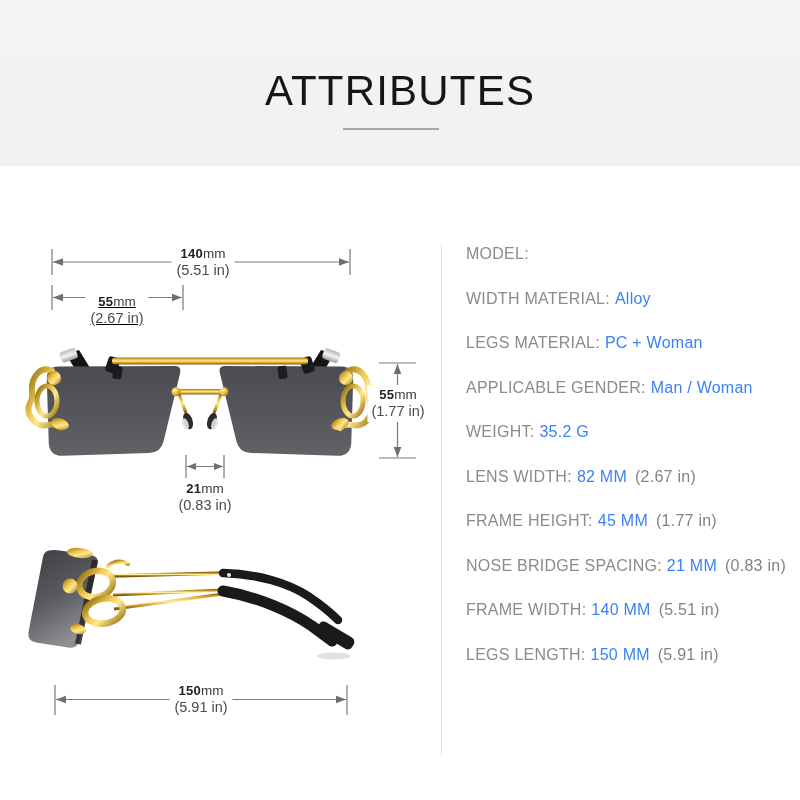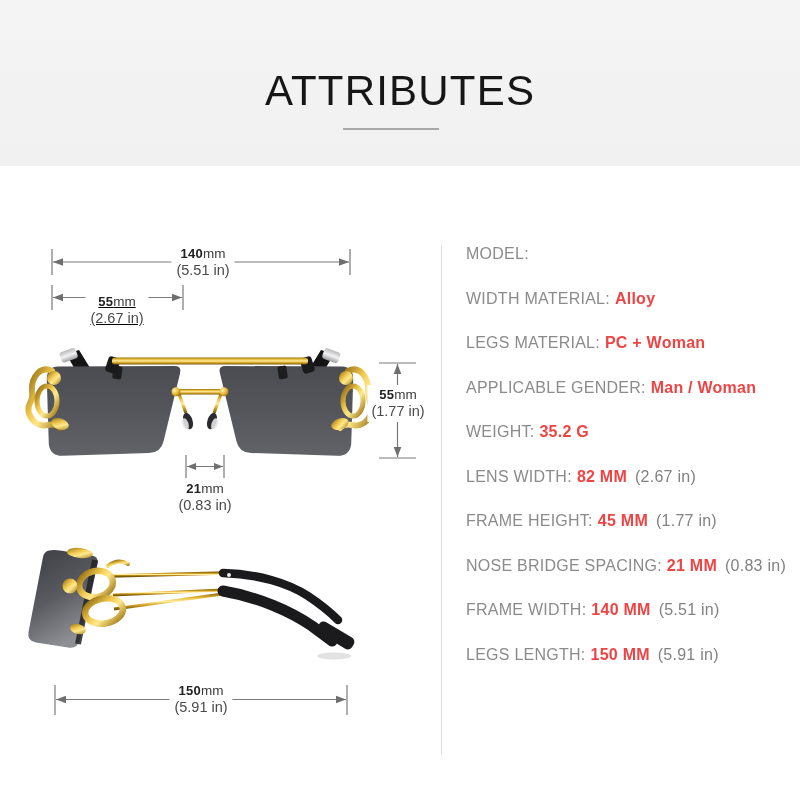--- a/index.html
+++ b/index.html
@@ -31,21 +31,21 @@
   .dim-21{left:205px;top:481px;background:transparent;}
   .dim-150{left:201px;top:683px;}
 
   
   .attr-divider{position:absolute;left:441px;top:245px;width:1px;height:510px;
                 background:#dcdcdc;z-index:2;}
   .attr-panel{position:absolute;left:466px;top:232px;z-index:2;}
   .attr-row{height:44.5px;display:flex;align-items:center;white-space:nowrap;
             font-size:16px;letter-spacing:.25px;}
   .attr-label{color:#8b8b8b;}
-  .attr-value{color:#ef4444;font-weight:700;margin-left:5px;}
+  .attr-value{color:#3b82f6;font-weight:400;margin-left:5px;}
   .attr-value:empty{margin:0;}
   .attr-extra{color:#828282;margin-left:8px;}
   .attr-extra:empty{margin:0;}
 </style>
 </head>
 <body>
 
 <div class="page">
 
   <div class="header">

